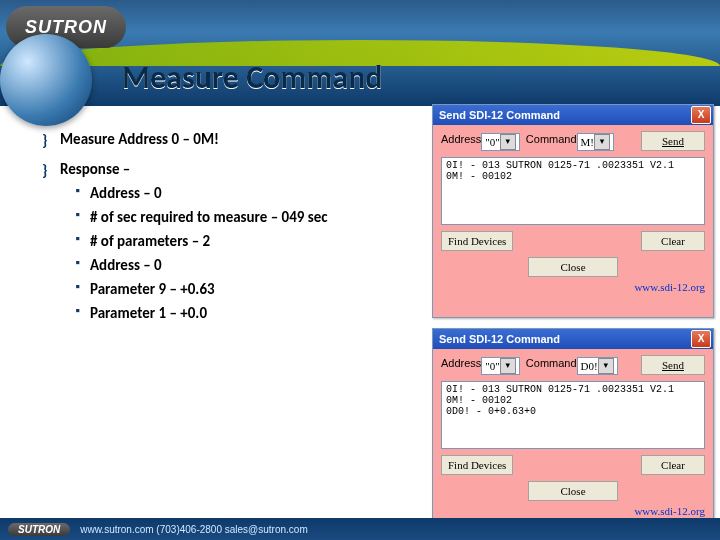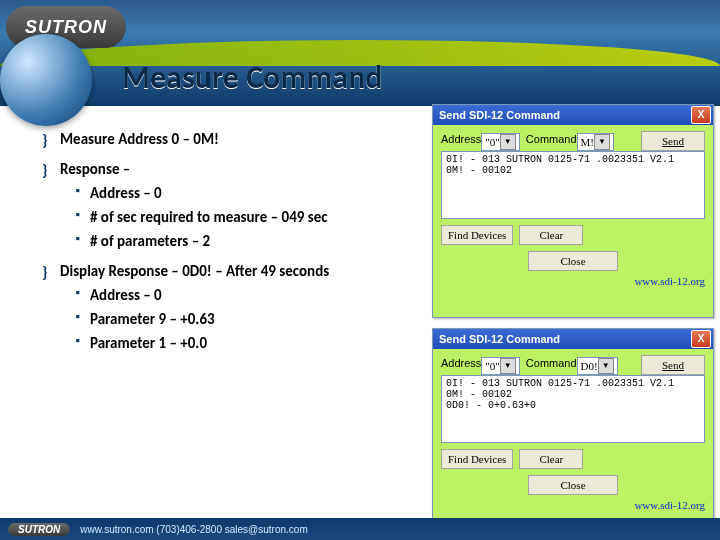--- a/index.html
+++ b/index.html
@@ -7,36 +7,36 @@
 .header-band .wave{position:absolute;left:0;right:0;top:40px;height:26px;background:linear-gradient(to right,#8ab800,#c8d800);opacity:.9;border-radius:50% 50% 0 0/100% 100% 0 0}
 .logo{position:absolute;left:6px;top:6px;width:120px;height:42px;background:linear-gradient(#6a6a6a,#3a3a3a);border-radius:21px;color:#fff;font:italic bold 18px/42px Arial;letter-spacing:1px;text-align:center}
 .globe{position:absolute;left:0;top:34px;width:92px;height:92px;border-radius:50%;background:radial-gradient(circle at 30% 30%,#cfe8ff,#3a7ab0 60%,#0e3a6a 100%);box-shadow:0 2px 6px rgba(0,0,0,.4)}
 .title{position:absolute;left:122px;top:58px;font:bold 32px Calibri;color:#0a2a4a;text-shadow:0 1px 0 #fff}
 .body{position:absolute;left:0;top:110px;right:0;bottom:22px;padding:8px 12px 0 42px}
 .bullets{width:370px;font:bold 15px Calibri;color:#000}
 .bullets .b1{position:relative;margin:12px 0 6px 0;padding-left:18px}
 .bullets .b1:before{content:"}";position:absolute;left:0;top:0;color:#0e3a6a;font-size:16px}
 .bullets .b2{position:relative;margin:6px 0 6px 34px;padding-left:14px}
 .bullets .b2:before{content:"\25AA";position:absolute;left:0;top:0;color:#0e3a6a;font-size:11px}
-.dlg{position:absolute;width:280px;background:#bef264;border:1px solid #7a98b8;box-shadow:1px 1px 2px rgba(0,0,0,.3);font:11px Tahoma,Arial}
+.dlg{position:absolute;width:280px;background:#fca5a5;border:1px solid #7a98b8;box-shadow:1px 1px 2px rgba(0,0,0,.3);font:11px Tahoma,Arial}
 .dlg1{right:6px;top:-6px;height:212px}
 .dlg2{right:6px;top:218px;height:192px}
 .dlg .tb{background:linear-gradient(#3b6ed5,#1e4db8);color:#fff;height:20px;display:flex;align-items:center;padding:0 2px 0 6px;font-weight:bold}
 .dlg .tb .x{margin-left:auto;width:18px;height:16px;background:linear-gradient(#e67a5a,#c83a1a);color:#fff;text-align:center;line-height:15px;border:1px solid #fff;border-radius:2px;font-size:10px}
 .dlg .inner{padding:6px 8px}
 .row{display:flex;gap:6px;align-items:flex-end}
 .col{display:flex;flex-direction:row}
 .lbl{font-size:11px;margin-bottom:1px}
 .combo,.txt{background:#fff;border:1px solid #7a98b8;height:18px;box-sizing:border-box;padding:1px 3px;font:11px Tahoma}
 .combo{display:flex;align-items:center;justify-content:space-between}
 .combo .arr{width:14px;height:14px;background:#dcdcdc;border:1px solid #888;text-align:center;line-height:12px;font-size:9px}
 .btn{background:#ece9d8;border:1px solid #a3a3a3;height:20px;min-width:64px;font:11px Tahoma;padding:0 6px}
-.outbox{background:#fff;border:1px solid #7a98b8;height:62px;padding:2px 4px;font:10px "Courier New",monospace;white-space:pre;overflow:hidden}
+.outbox{background:#fff;border:1px solid #7a98b8;height:62px;margin-top:6px;padding:2px 4px;font:10px "Courier New",monospace;white-space:pre;overflow:hidden}
 .dlg .link{display:block;text-align:right;color:#0033cc;font:11px Tahoma;margin-top:4px}
-.btnrow{display:flex;margin-top:6px;gap:6px}
+.btnrow{display:flex;justify-content:space-between;margin-top:6px;gap:6px}
 .footer{position:absolute;left:0;right:0;bottom:0;height:22px;background:linear-gradient(#0e3a6a,#1a4a80);display:flex;align-items:center;padding:0 8px;gap:10px}
 .flogo{background:linear-gradient(#6a6a6a,#3a3a3a);border-radius:10px;color:#fff;font:italic bold 10px Arial;padding:1px 10px}
 .faddr{color:#cfe8ff;font:10px Arial}
 </style>
 </head>
 <body>
 
 <div class="header-band">
   <div class="wave"></div>
   <div class="logo">SUTRON</div>
@@ -44,21 +44,20 @@
   <div class="title">Measure Command</div>
 </div>
 
 <div class="body">
   <div class="bullets">
     <div class="b1">Measure Address 0 – 0M!</div>
     <div class="b1">Response –</div>
     <div class="b2">Address – 0</div>
     <div class="b2"># of sec required to measure – 049 sec</div>
     <div class="b2"># of parameters – 2</div>
-    <div class="b1">Display Response – 0D0! – After 49 seconds</div>
     <div class="b2">Address – 0</div>
     <div class="b2">Parameter 9 – +0.63</div>
     <div class="b2">Parameter 1 – +0.0</div>
   </div>
 
   <div class="dlg dlg1">
     <div class="tb">
       <span>Send SDI-12 Command</span>
       <span class="x">X</span>
     </div>

